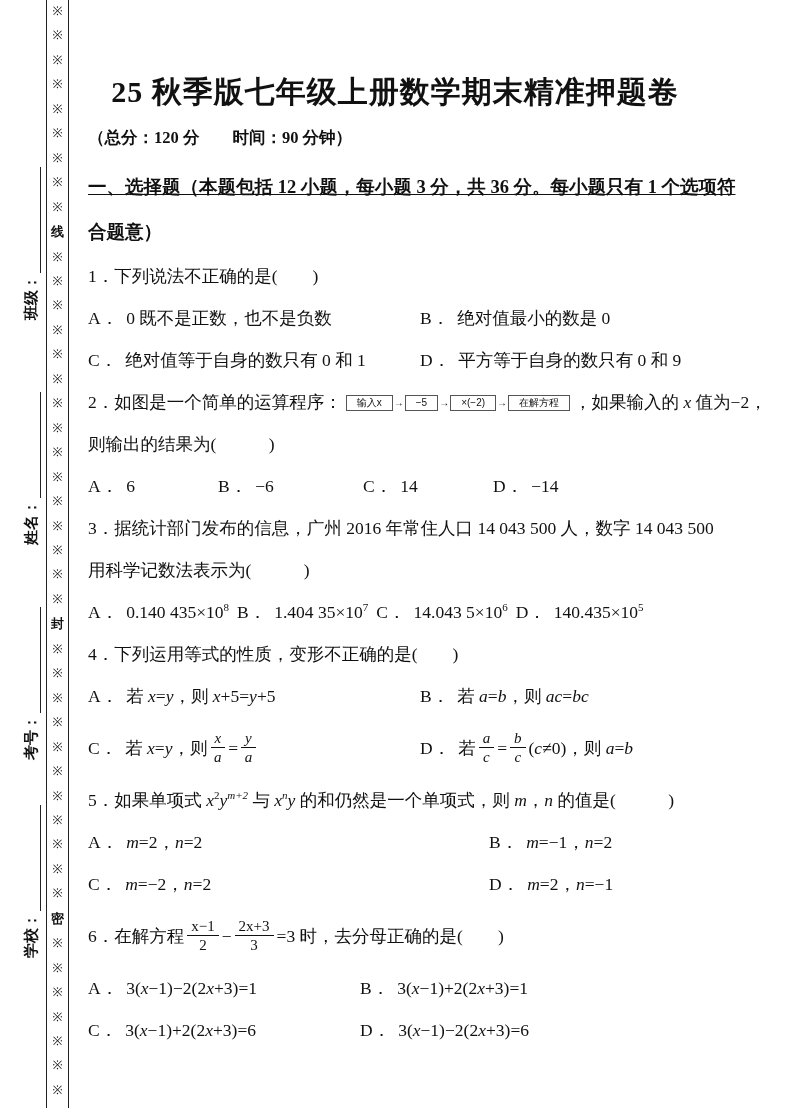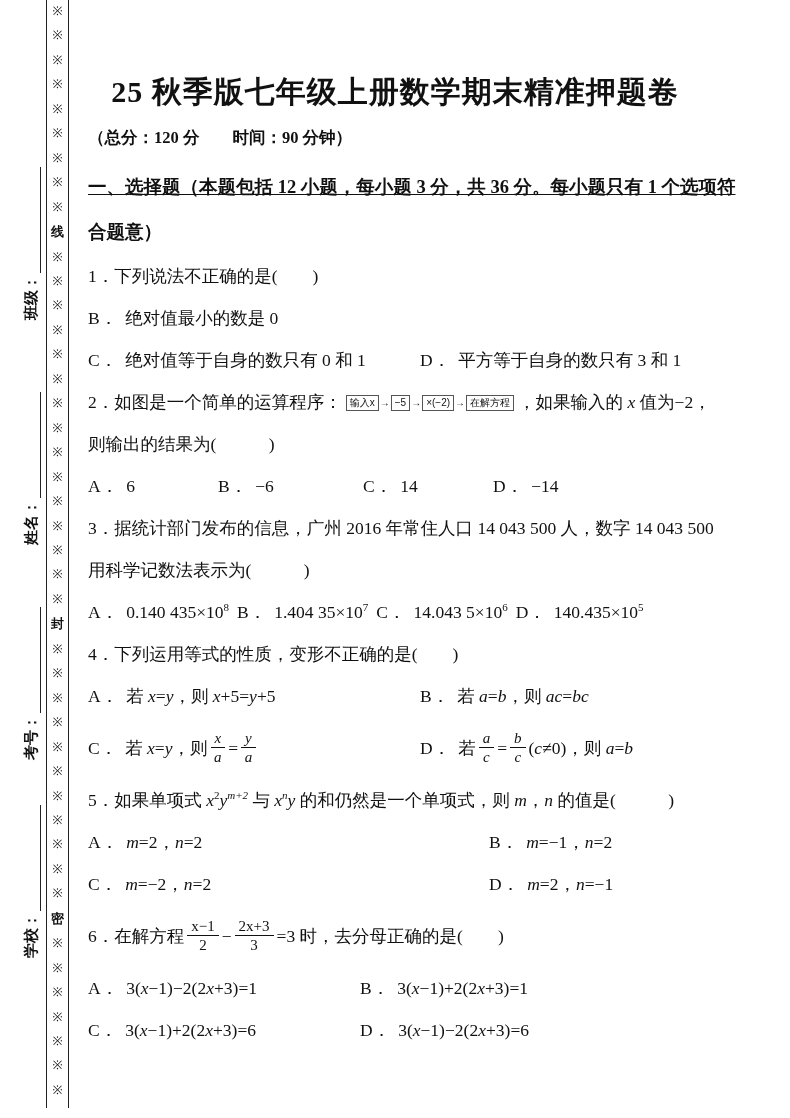--- a/index.html
+++ b/index.html
@@ -34,21 +34,21 @@
   .opts.q2{grid-template-columns:130px 145px 130px 1fr;}
   .opts.q3{display:flex;gap:8px;}
   .olab{margin-right:8px;}
   .mi{font-style:italic;}
   sup{font-size:11px;line-height:0;}
   .frac{display:inline-block;vertical-align:middle;text-align:center;font-size:15px;
         line-height:1.1;margin:0 3px;position:relative;top:-2px;}
   .frac .fn{display:block;border-bottom:1.2px solid #111;padding:0 4px 1px;}
   .frac .fd{display:block;padding-top:1px;}
   .flow{display:inline-flex;align-items:center;vertical-align:2px;margin:0 4px;}
-  .fbox{border:1px solid #555;font-size:10px;line-height:14px;padding:0 3px;
+  .fbox{border:1px solid #555;font-size:10px;line-height:14px;padding:0 10px;
         font-family:"Liberation Sans",sans-serif;white-space:nowrap;}
   .farrow{font-size:10px;line-height:1;margin:0 1px;}
 </style>
 </head>
 <body>
 
 <div class="page">
   <div class="seal" id="seal">
       <span class="sym">※</span>
       <span class="sym">※</span>
@@ -116,25 +116,26 @@
     </div>
   <div class="content">
     <div class="title">25 秋季版七年级上册数学期末精准押题卷</div>
     <div class="subtitle">（总分：120 分　　时间：90 分钟）</div>
     <div class="secline first">一、选择题（本题包括 12 小题，每小题 3 分，共 36 分。每小题只有 1 个选项符</div>
     <div class="secline">合题意）</div>
     <div id="questions">
         <div class="q">
           <div class="line"><span>1．下列说法不正确的是(　　)</span></div>
           <div class="opts q1">
+            <span class="opt"><span class="olab">A．</span><span class="obody"><span>0 既不是正数，也不是负数</span></span></span>
             <span class="opt"><span class="olab">B．</span><span class="obody"><span>绝对值最小的数是 0</span></span></span>
           </div>
           <div class="opts q1">
             <span class="opt"><span class="olab">C．</span><span class="obody"><span>绝对值等于自身的数只有 0 和 1</span></span></span>
-            <span class="opt"><span class="olab">D．</span><span class="obody"><span>平方等于自身的数只有 3 和 1</span></span></span>
+            <span class="opt"><span class="olab">D．</span><span class="obody"><span>平方等于自身的数只有 0 和 9</span></span></span>
           </div>
         </div>
         <div class="q">
           <div class="line"><span>2．如图是一个简单的运算程序：</span><span class="flow">
               <span class="fbox">输入x</span>
               <span class="farrow">→</span>
               <span class="fbox">−5</span>
               <span class="farrow">→</span>
               <span class="fbox">×(−2)</span>
               <span class="farrow">→</span>

